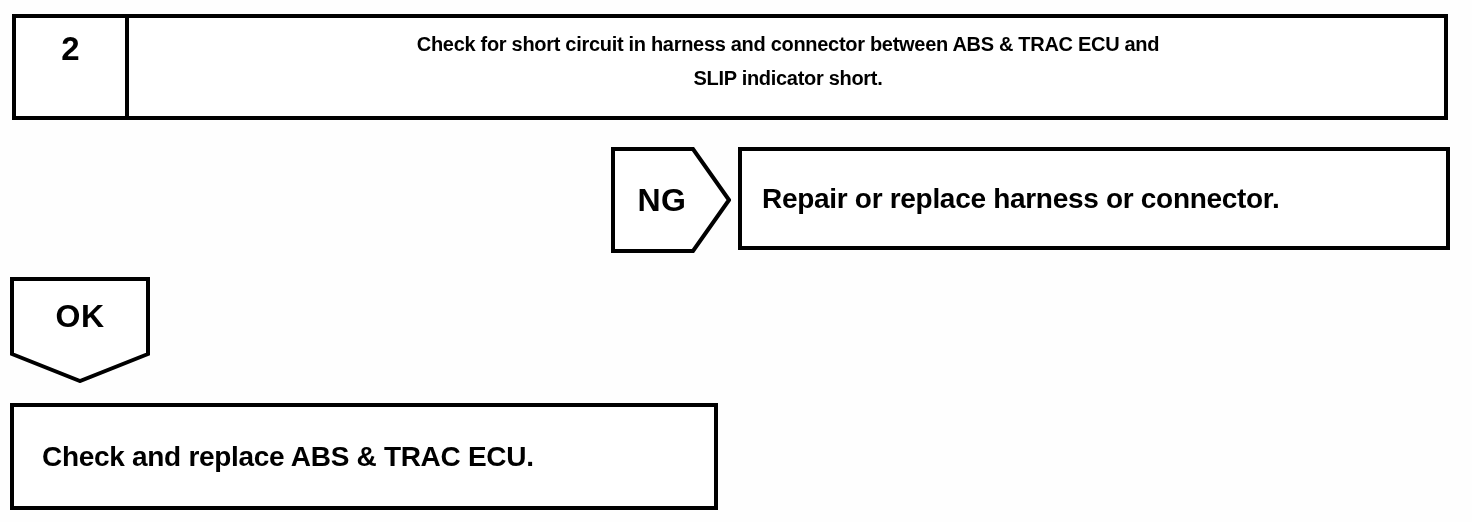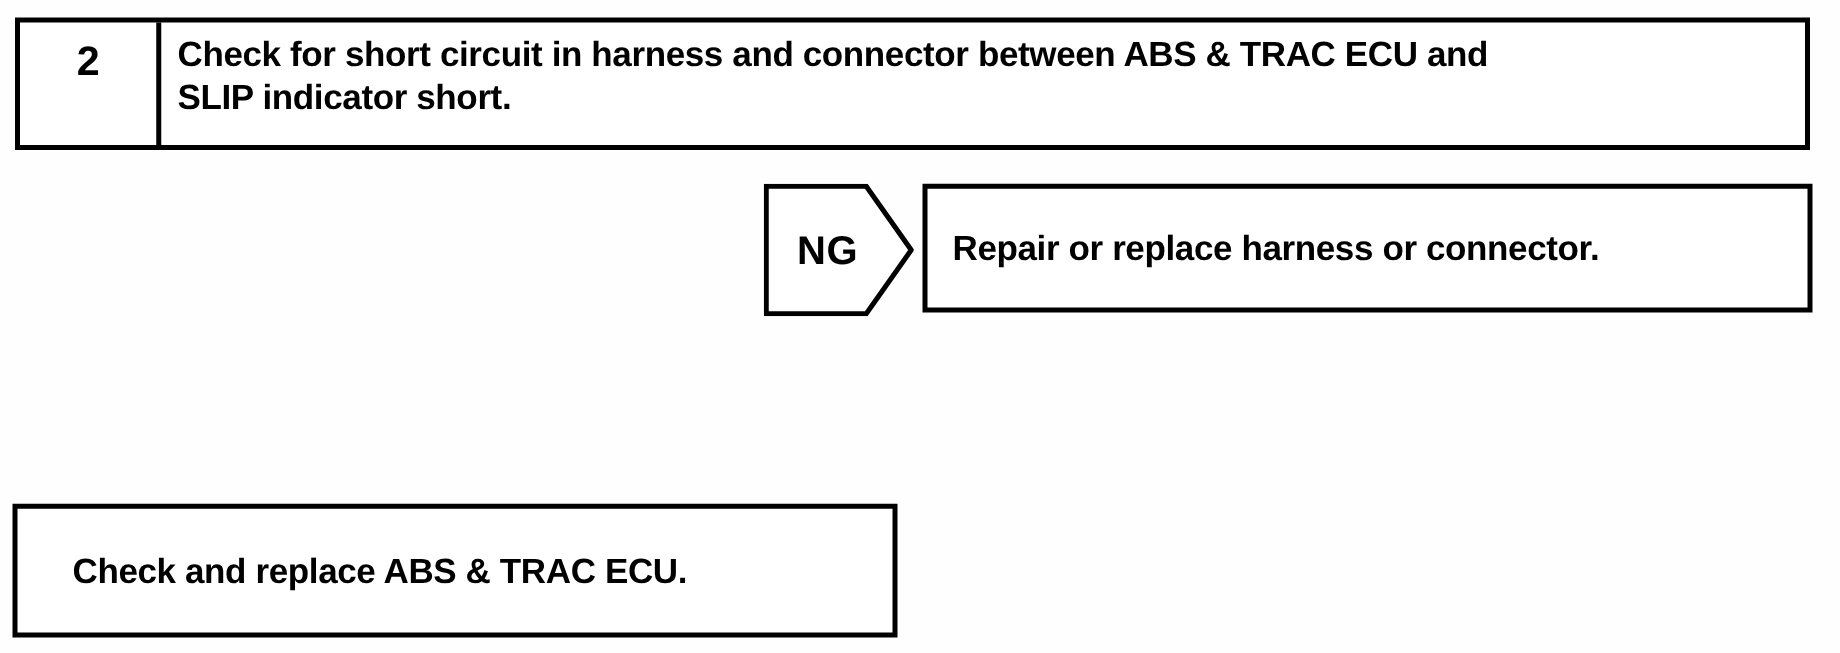--- a/index.html
+++ b/index.html
@@ -29,23 +29,24 @@
     border-right: 4px solid #000;
     display: flex;
     justify-content: center;
     align-items: flex-start;
     padding-top: 12px;
     font-size: 33px;
   }
   .step-text {
     flex: 1;
     padding: 9px 10px 0 13px;
-    font-size: 28px;
+    font-size: 20px;
     line-height: 34px;
     letter-spacing: -0.3px;
+    text-align: center;
   }
   .step-text .line { white-space: nowrap; }
 
   
   .connector { position: absolute; }
   .connector svg { display: block; }
   .connector .label-wrap {
     position: absolute;
     display: flex;
     align-items: center;
@@ -63,21 +64,21 @@
     position: absolute;
     border: 4px solid #000;
     background: #fff;
     display: flex;
     align-items: center;
     font-size: 28px;
     letter-spacing: -0.3px;
     white-space: nowrap;
   }
   .ng-action-box { left: 738px; top: 147px; width: 712px; height: 103px; padding-left: 20px; }
-  .ok-action-box { left: 10px; top: 403px; width: 708px; height: 107px; padding-left: 44px; }
+  .ok-action-box { left: 10px; top: 403px; width: 708px; height: 107px; padding-left: 28px; }
 </style>
 </head>
 <body>
 
 <div class="page">
 
   <div class="step-box">
     <div class="step-number-cell">2</div>
     <div class="step-text">
       <div class="line">Check for short circuit in harness and connector between ABS &amp; TRAC ECU and</div>
@@ -89,18 +90,24 @@
     <svg width="120" height="106" viewBox="0 0 120 106">
       <polygon points="2,2 82,2 118,53 82,104 2,104" fill="#ffffff" stroke="#000000" stroke-width="4"></polygon>
     </svg>
     <span class="label-wrap">NG</span>
   </div>
 
   <div class="action-box ng-action-box">
     <span>Repair or replace harness or connector.</span>
   </div>
 
+  <div class="connector ok-connector">
+    <svg width="140" height="106" viewBox="0 0 140 106">
+      <polygon points="2,2 138,2 138,77 70,104 2,77" fill="#ffffff" stroke="#000000" stroke-width="4"></polygon>
+    </svg>
+    <span class="label-wrap">OK</span>
+  </div>
 
   <div class="action-box ok-action-box">
     <span>Check and replace ABS &amp; TRAC ECU.</span>
   </div>
 
 </div>
 
 </body></html>

